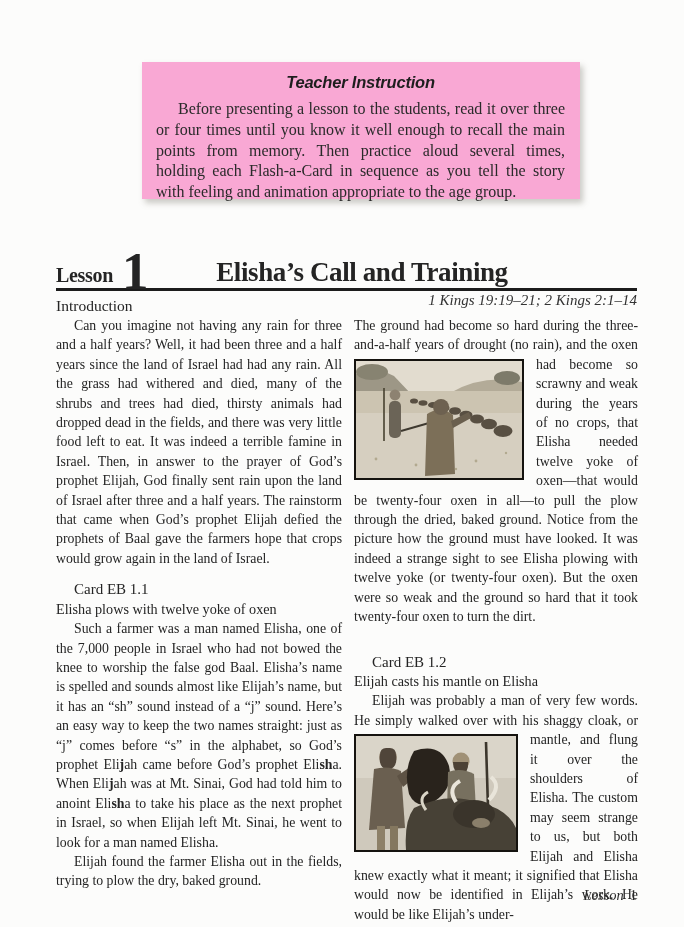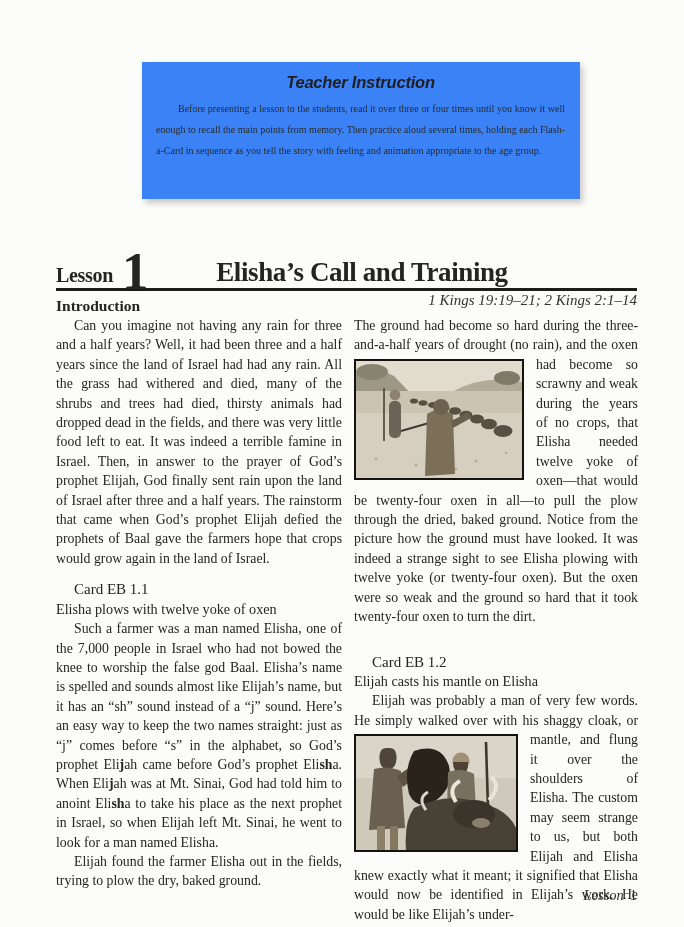--- a/index.html
+++ b/index.html
@@ -8,46 +8,46 @@
     width:684px;height:927px;
     background:#fcfcfb;
     font-family:"Liberation Serif", serif;
     color:#242424;
     overflow:hidden;
     margin:0 auto;
   }
   
   .ti-box{
     position:absolute;left:142px;top:62px;width:438px;height:137px;
-    background:#3b82f6;
+    background:#f9a8d4;
     box-shadow:3px 4px 6px rgba(110,105,95,.35);
     box-sizing:border-box;
     padding:11px 15px 0 14px;
   }
   .ti-title{
     text-align:center;
     font-family:"Liberation Sans", sans-serif;
     font-weight:bold;font-style:italic;
     font-size:16.5px;letter-spacing:-0.2px;color:#1e1e1e;
   }
   .ti-body{
     margin-top:7px;
-    font-size:10px;line-height:20.8px;
+    font-size:16px;line-height:20.8px;
     text-align:justify;text-indent:22px;color:#2a2a2a;
   }
   
   .lesson-header{position:absolute;left:56px;top:249px;width:581px;height:62px;}
   .header-rule{position:absolute;left:0;right:0;top:39px;height:2.5px;background:#1c1c1c;}
   .lesson-word{position:absolute;left:0;top:15px;font-size:20px;font-weight:bold;letter-spacing:-0.3px;}
   .lesson-number{position:absolute;left:66px;top:-4px;font-size:53px;line-height:1;font-weight:bold;}
   .lesson-title{position:absolute;left:150px;top:8px;width:312px;text-align:center;
     font-size:27px;font-weight:bold;letter-spacing:-0.4px;white-space:nowrap;}
   .scripture{position:absolute;right:0;top:43px;font-style:italic;font-size:15px;color:#333;}
   
-  .intro-heading{position:absolute;left:56px;top:297px;font-size:15.5px;font-weight:bold;}
+  .intro-heading{position:absolute;left:56px;top:297px;font-size:15.5px;font-weight:normal;}
   
   .col{position:absolute;top:316px;width:286px;font-size:13.8px;line-height:19.4px;text-align:justify;}
   .col-left{left:56px;}
   .col-right{left:354px;width:284px;}
   .col p{margin:0;}
   .indent{text-indent:18px;}
   .card-label{margin-top:12px;font-size:15px;margin-left:18px;}
   .card-title{font-size:14.2px;font-weight:normal;}
   .card2-block{margin-top:26px;}
   .emph{font-weight:bold;}

